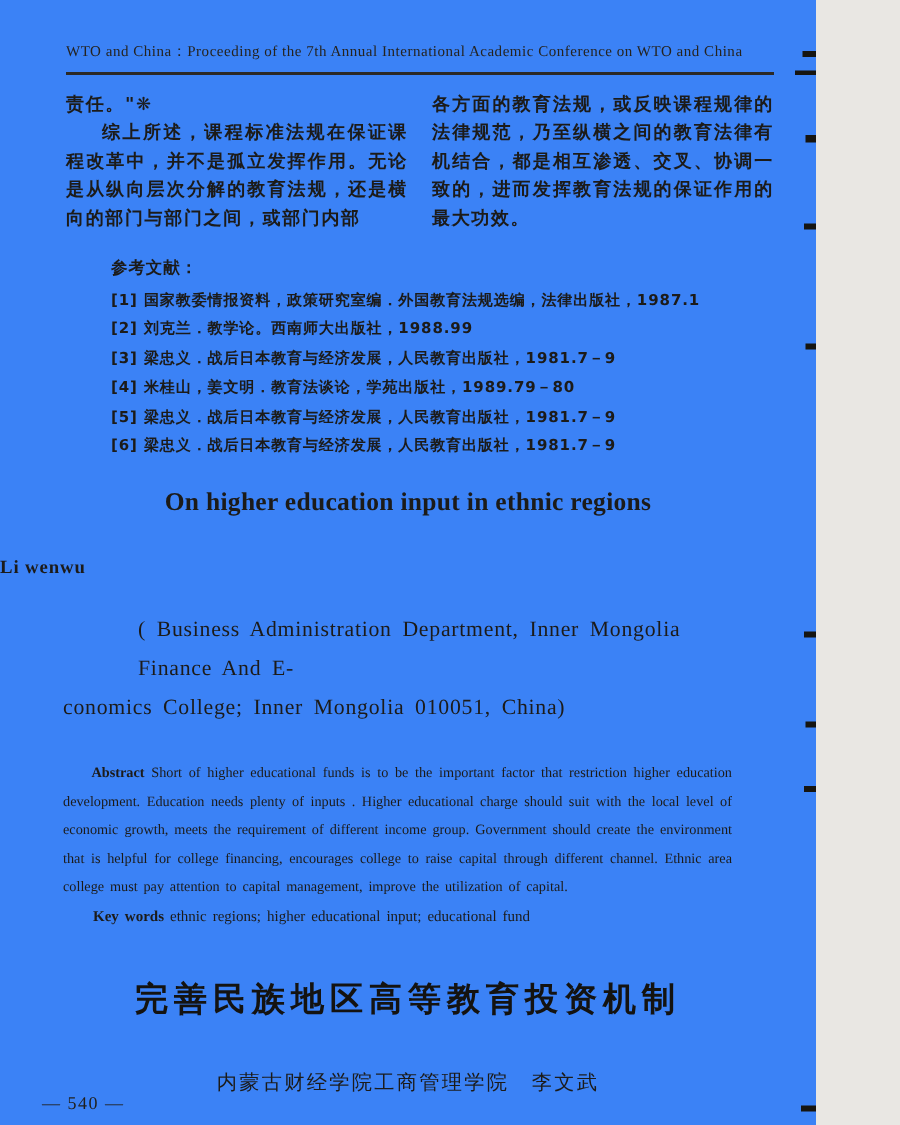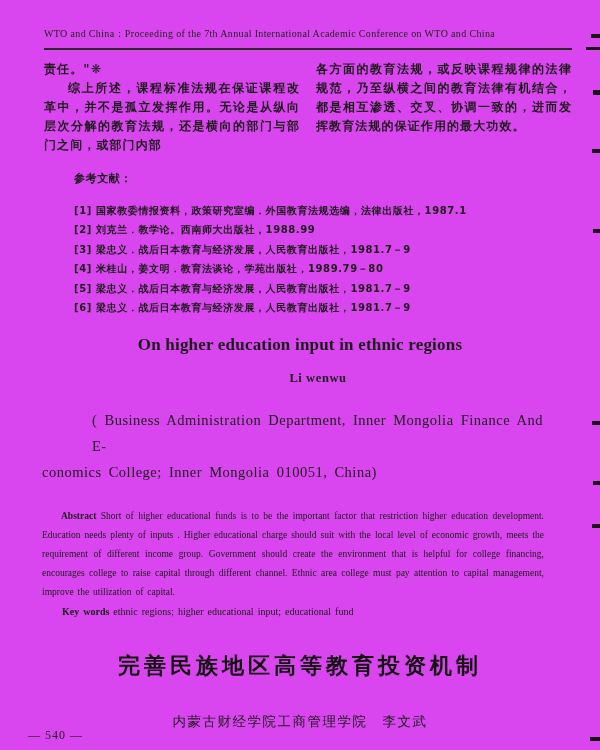--- a/index.html
+++ b/index.html
@@ -2,22 +2,22 @@
 <html><head>
 <meta charset="utf-8">
 <style>
   * { margin:0; padding:0; box-sizing:border-box; }
   html,body { width:600px; height:750px; }
   body {
     font-family:"Liberation Serif","DejaVu Serif",serif;
     background:#e9e7e3;
   }
   .page {
-    position:relative; width:600px; height:750px;
-    background:#d946ef; color:#1c1b19; overflow:hidden;
+    position:relative; width:544px; height:750px;
+    background:#3b82f6; color:#1c1b19; overflow:hidden;
   }
   
   .running-head {
     margin:27px 28px 0 44px;
     font-size:10px; letter-spacing:.35px; color:#25231f;
     padding-bottom:7px;
     border-bottom:2px solid #2b2926;
     white-space:nowrap;
   }
   
@@ -29,30 +29,30 @@
   }
   .col { flex:1; }
   .col p.indent { text-indent:2em; }
   
   .refs {
     margin:14px 28px 0 74px;
     font-family:"DejaVu Sans","Liberation Sans",sans-serif;
     font-weight:bold; font-size:10px; line-height:19.5px;
     letter-spacing:.6px;
   }
-  .refs .refs-heading { font-size:11px; margin-bottom:12px; }
+  .refs .refs-heading { font-size:11px; margin-bottom:2px; }
   .refs li { list-style:none; }
   
   .title-en {
     margin-top:17px; text-align:center;
     font-size:17px; font-weight:bold; letter-spacing:.2px;
   }
   .author-en {
-    margin-top:16px; text-align:center;
-    font-size:12.5px; font-weight:bold; letter-spacing:.6px;padding-left:36px;
+    margin-top:26px; text-align:left;
+    font-size:12.5px; font-weight:bold; letter-spacing:.6px;
   }
   .affil-en {
     margin:21px 50px 0 42px;
     font-size:14.5px; line-height:26px; letter-spacing:.5px; word-spacing:3px;
   }
   .affil-en .l1 { padding-left:50px; }
   .abstract-en {
     margin:22px 56px 0 42px;
     font-size:9.5px; line-height:19px; text-align:justify;
     word-spacing:1.5px;

